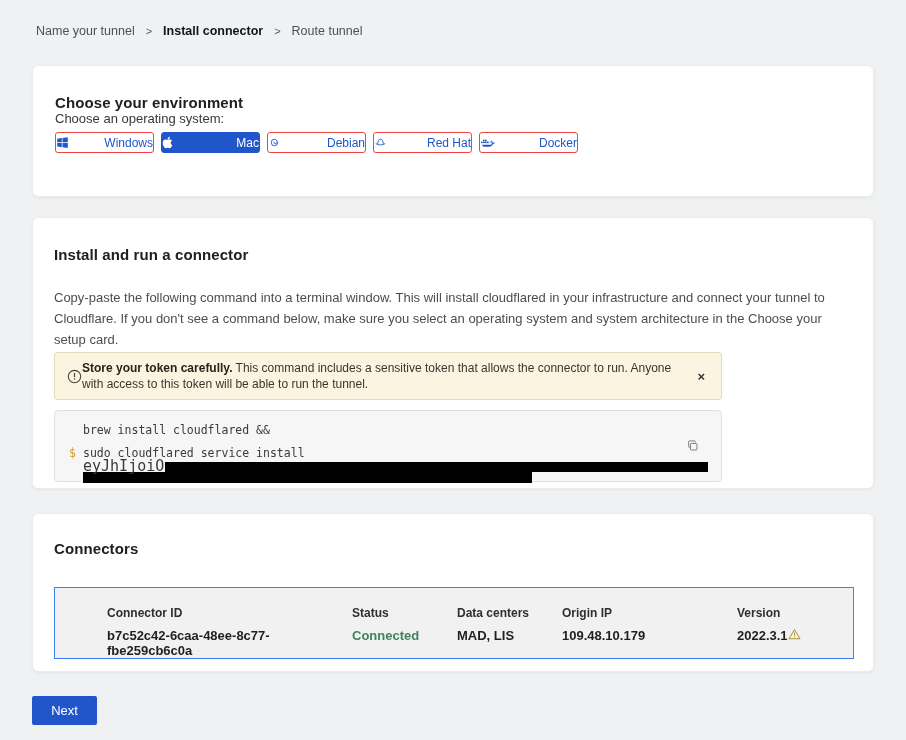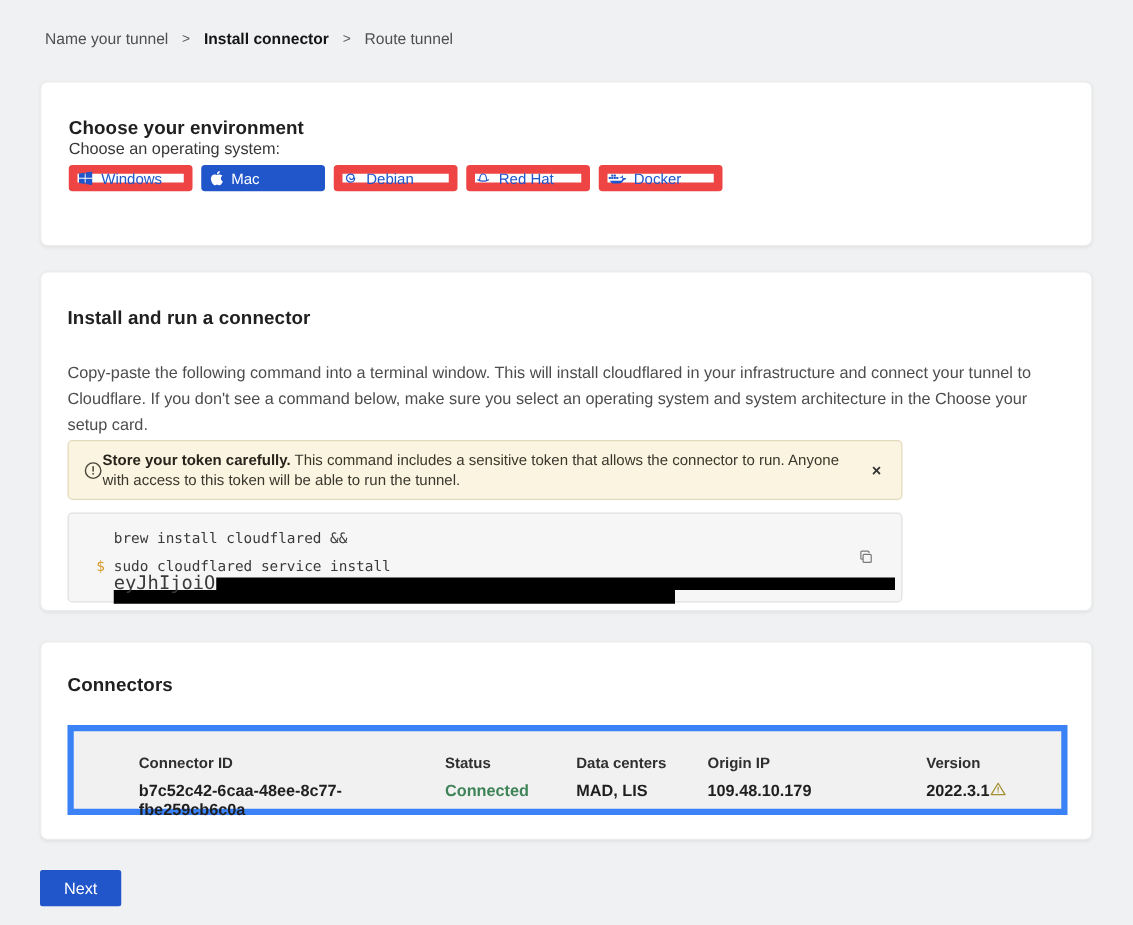--- a/index.html
+++ b/index.html
@@ -22,22 +22,22 @@
     width:842px; margin-left:32px; background:#ffffff;
     border-radius:6px; border:1px solid #ececec;
     box-shadow:0 1px 3px rgba(0,0,0,0.06);
   }
   .card h2 { font-size:15px; font-weight:700; color:#202020; letter-spacing:.1px; }
 
   .card1 { margin-top:27px; height:132px; padding:28px 22px 0 22px; }
   .os-label { font-size:13px; color:#383838; }
   .os-row { margin-top:6px; display:flex; gap:7px; }
   .btn-os {
-    width:99px; height:21px; display:flex; align-items:center; justify-content:flex-start; gap:6px;
-    background:#ffffff; border:7px solid #ef4444; border-radius:3px;
+    width:99px; height:21px; display:flex; align-items:center; justify-content:space-between; gap:6px;
+    background:#ffffff; border:1px solid #ef4444; border-radius:3px;
     color:#2056c9; font-size:12px; font-family:"Liberation Sans",sans-serif; cursor:pointer;
   }
   .btn-os .os-ic { display:flex; align-items:center; }
   .btn-os.active { background:#2056c9; border-color:#2056c9; color:#ffffff; }
 
   .card2 { margin-top:20px; height:272px; padding:28px 22px 0 21px; }
   .desc { margin-top:24px; font-size:13px; line-height:21px; color:#4d4d4d; width:802px; }
 
   .banner {
     margin-top:2px; width:668px; min-height:46px; background:#fbf4e1;
@@ -46,36 +46,36 @@
   }
   .banner-icon { flex:0 0 auto; display:flex; }
   .banner-text { font-size:12px; line-height:16px; color:#39362c; flex:1; }
   .banner-text b { color:#26241c; }
   .banner-close { flex:0 0 auto; border:none; background:transparent; font-size:13px; font-weight:700; color:#333; cursor:pointer; line-height:1; padding:2px 4px; }
 
   .codeblock {
     margin-top:10px; width:668px; height:72px; background:#f6f6f7;
     border:1px solid #e0e0e0; border-radius:4px; position:relative;
     font-family:"DejaVu Sans Mono", monospace; color:#3a3a3a;
-    padding:12px 0 0 36px;
+    padding:12px 0 0 28px;
   }
   .code-line1 { font-size:11.5px; letter-spacing:0; }
   .code-group { margin-top:9px; position:relative; }
   .code-prompt { position:absolute; left:-14px; top:0; color:#d79a2b; font-size:11.5px; }
   .code-line2 { font-size:11.5px; }
   .code-line3 { font-size:15px; line-height:10px; margin-top:1px; white-space:nowrap; }
   .redact { display:inline-block; background:#000; vertical-align:middle; }
   .redact.bar1 { width:543px; height:10px; margin-left:1px; }
   .redact.bar2 { width:449px; height:11px; display:block; margin-top:0; }
   .copy-btn { position:absolute; right:22px; top:28px; background:transparent; border:none; cursor:pointer; padding:0; }
 
   .card3 { margin-top:24px; height:159px; padding:26px 22px 0 21px; }
   .conn-table {
-    margin-top:23px; width:800px; height:72px; background:#f1f1f1;
-    border:5px solid #3b82f6; padding:18px 0 0 52px;
+    margin-top:30px; width:800px; height:72px; background:#f1f1f1;
+    border:1px solid #3b82f6; padding:18px 0 0 52px;
     display:flex;
   }
   .col { display:flex; flex-direction:column; gap:8px; }
   .col .th { font-size:12px; font-weight:700; color:#2f2f2f; }
   .col .td { font-size:13px; color:#1f1f1f;font-weight:bold; }
   .col-id { width:245px; } .col-status { width:105px; } .col-dc { width:105px; } .col-ip { width:175px; } .col-ver { flex:1; }
   .td.status-ok { color:#3f8458; }
   .ver-cell { display:flex; align-items:center; }
 
   .next-btn {

